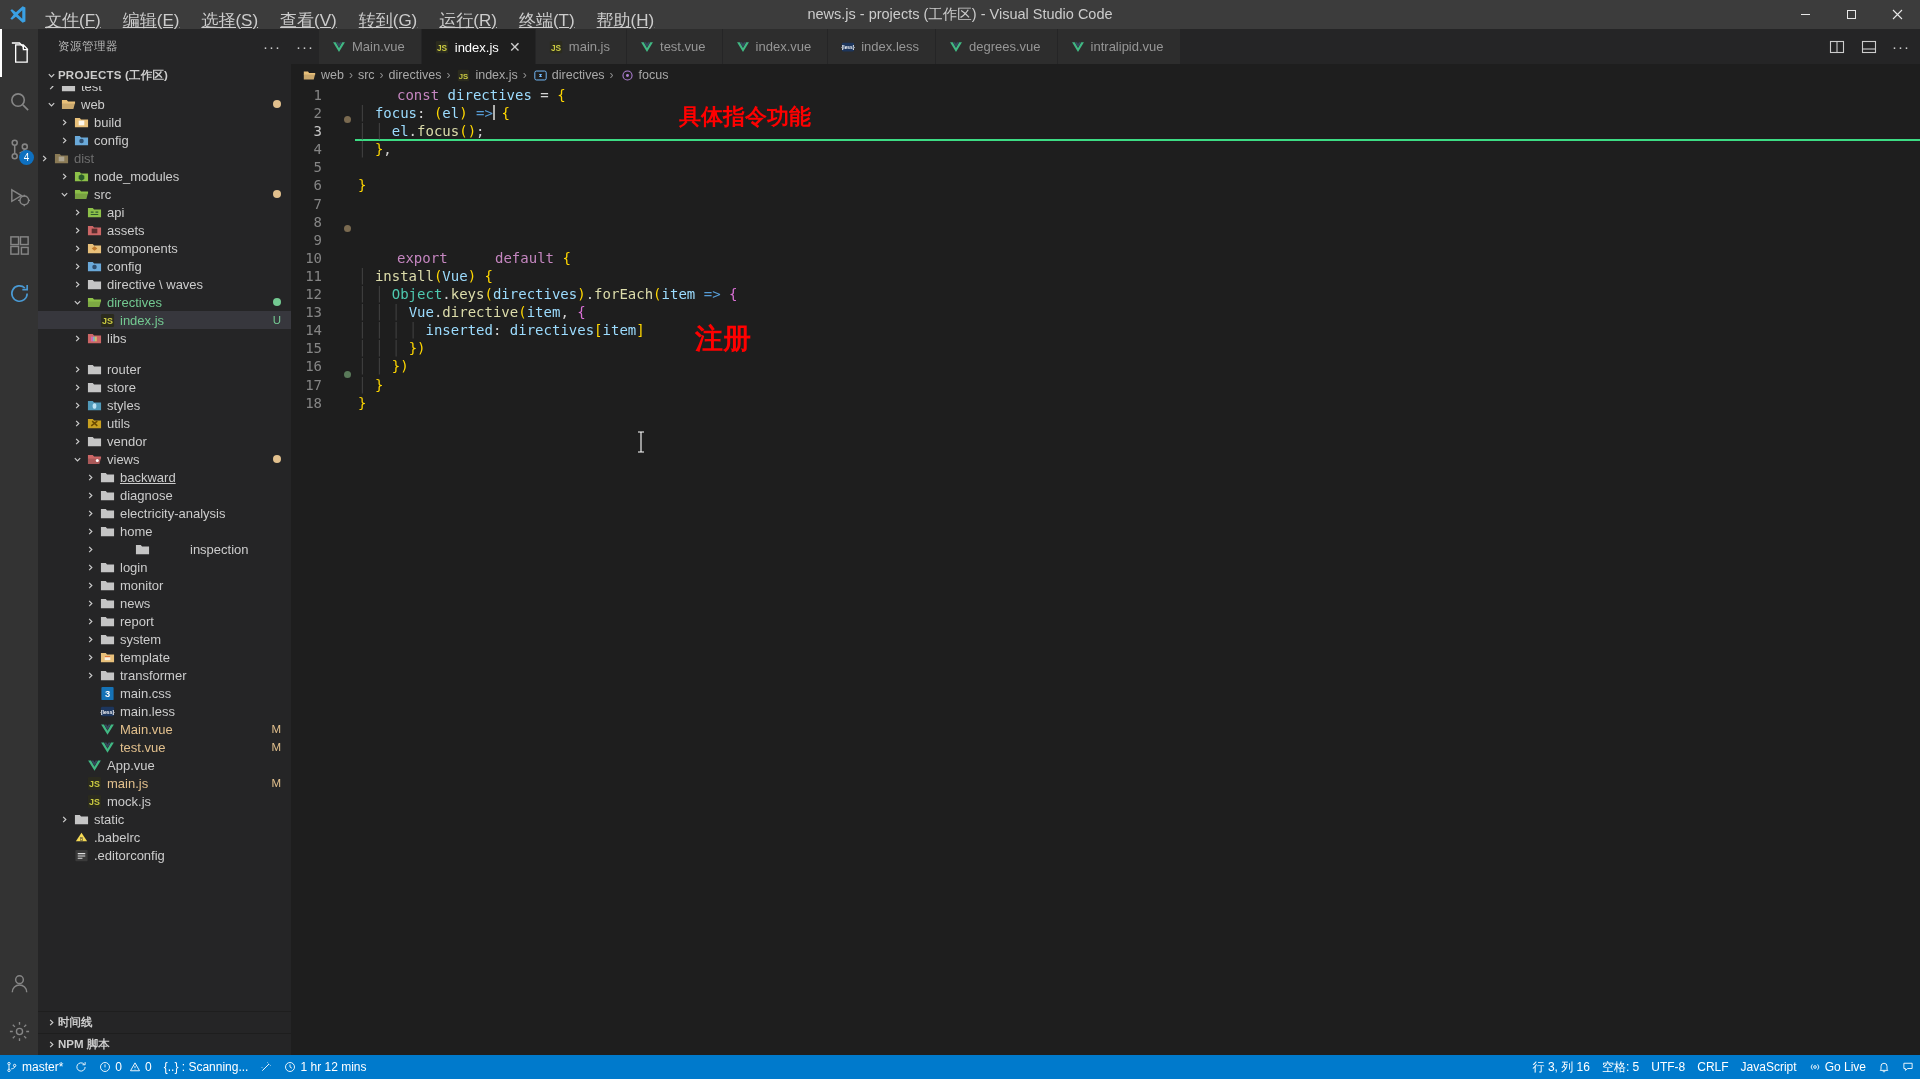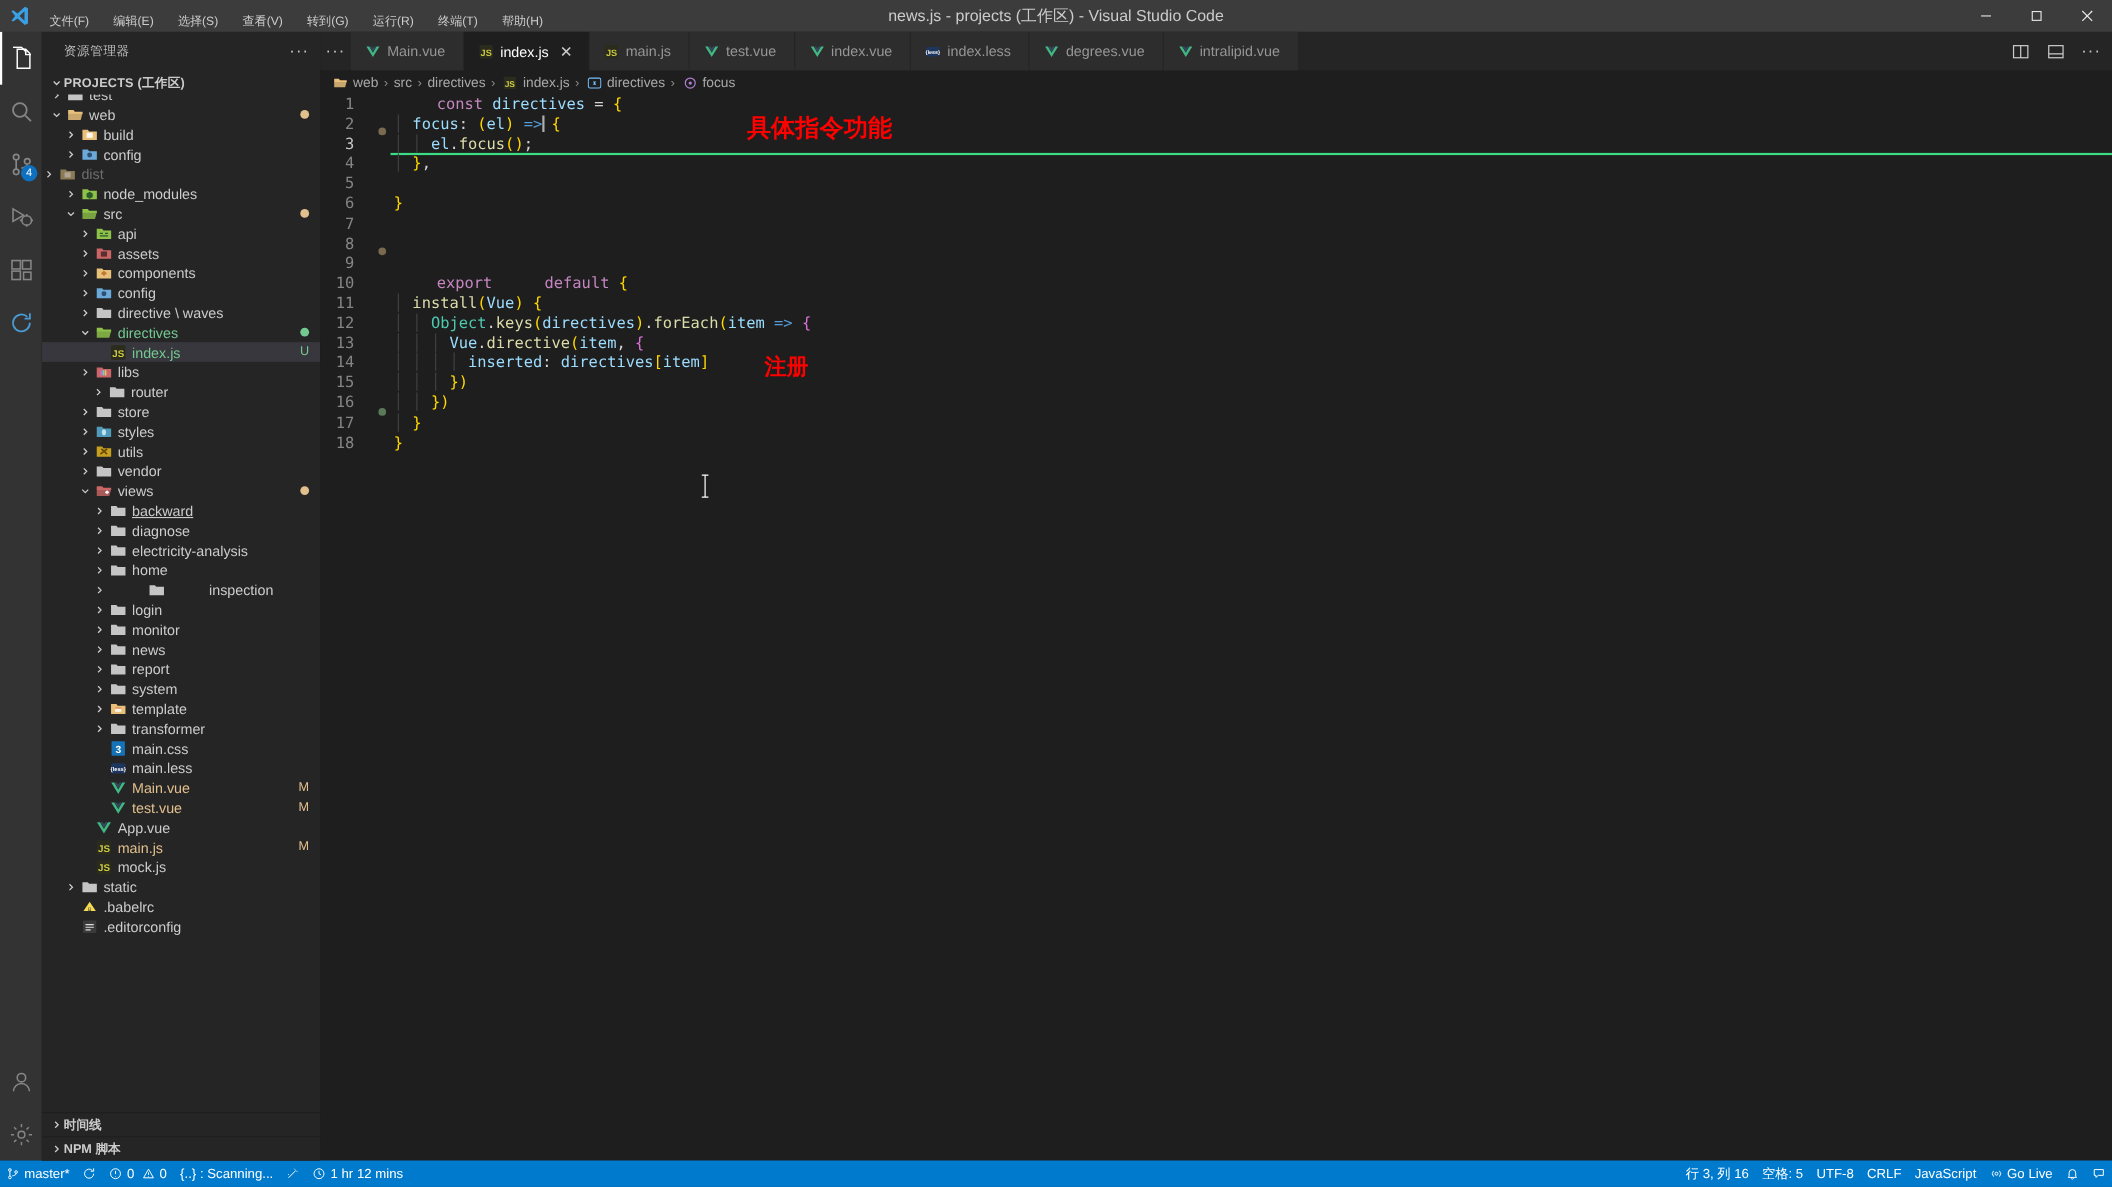--- a/index.html
+++ b/index.html
@@ -14,22 +14,22 @@
 
   
   .titlebar {
     height: 29px; background:#3c3c3c; display:flex; align-items:center;
     flex:0 0 29px; position:relative; font-size:14.5px; color:#cccccc;
   }
   .vs-logo { width:34px; height:29px; display:flex; align-items:center; justify-content:center; }
   .vs-logo svg { width:19px; height:19px; }
   .menu { display:flex; align-items:center; height:29px; }
   .menu-item {
-    padding:0 11px; height:18px; line-height:29px; font-size:11px; color:#cccccc;
-    white-space:nowrap; cursor:default;
+    padding:0 11px; height:18px; line-height:29px; font-size:17px; color:#cccccc;
+    white-space:nowrap; cursor:default;text-decoration:underline;
   }
   .win-title {
     position:absolute; left:0; right:0; text-align:center; font-size:14.5px; color:#cccccc;
     pointer-events:none;
   }
   .win-ctrls { margin-left:auto; display:flex; height:29px; z-index:2; }
   .win-btn { width:46px; height:29px; display:flex; align-items:center; justify-content:center; color:#e8e8e8; font-size:13px; }
 
   
   .body { flex:1 1 auto; display:flex; min-height:0; }
@@ -478,21 +478,21 @@
             <span class="ficon">
               <svg viewBox="0 0 16 16">
                 <path fill="#cc6666" d="M1 3.2h5.2l1.3 1.6H15v8.2H1z"></path>
                 <rect x="4.5" y="6" width="1.6" height="5" fill="#d06ad0"></rect>
                 <rect x="6.6" y="6" width="1.6" height="5" fill="#6ad0d0"></rect>
                 <rect x="8.7" y="6" width="1.6" height="5" fill="#d0d06a"></rect>
               </svg>
             </span>
             <span class="lbl">libs</span>
           </div>
-          <div class="row" style="padding-left: 45px;">
+          <div class="row" style="padding-left: 33px; margin-top: 13px;">
             <span class="chev">
               <svg viewBox="0 0 10 10" fill="none" stroke="#cccccc" stroke-width="1.3">
                 <path d="M3.5 2 L6.5 5 L3.5 8"></path>
               </svg>
             </span>
             <span class="ficon">
               <svg viewBox="0 0 16 16">
                 <path fill="#c5c5c5" d="M1 3.2h5.2l1.3 1.6H15v8.2H1z"></path>
               </svg>
             </span>
@@ -1024,21 +1024,21 @@
           </div>
         <div class="glyph-margin">
           <div class="fold-dot" style="top:30px;background:#7a6a50;"></div>
           <div class="fold-dot" style="top:139px;background:#7a6a50;"></div>
           <div class="fold-dot" style="top:285px;background:#5a7a5a;"></div>
         </div>
         <div class="code" id="code">
           <div class="cur-line-border" id="curline" style="top: 53.3px;"></div>
           <div class="caret" id="caret" style="left: 137.88px; top: 19.1px; height: 15.1px;"></div>
           <div class="anno" id="anno0" style="left:324px;top:16px;font-size:22px;">具体指令功能</div>
-          <div class="anno" id="anno1" style="left:340px;top:234px;font-size:20px;">注册</div>
+          <div class="anno" id="anno1" style="left:340px;top:234px;font-size:28px;">注册</div>
           <div class="mouse-caret" style="left:281px;top:345px;">
             <svg width="10" height="22" viewBox="0 0 10 22" fill="none" stroke="#ffffff" stroke-width="1.1">
               <path d="M2 1 H8 M5 1 V21 M2 21 H8"></path>
             </svg>
           </div>
         <div class="cline"><span class="kw">const</span>&nbsp;<span class="var">directives</span>&nbsp;<span class="pl">=</span>&nbsp;<span style="color:#ffd700">{</span></div>
             <div class="cline"><span style="color:#404040">│</span>&nbsp;<span class="var">focus</span><span class="pl">:</span>&nbsp;<span style="color:#ffd700">(</span><span class="var">el</span><span style="color:#ffd700">)</span>&nbsp;<span class="kw2">=&gt;</span>&nbsp;<span style="color:#ffd700">{</span></div>
             <div class="cline"><span style="color:#404040">│</span>&nbsp;<span style="color:#404040">│</span>&nbsp;<span class="var">el</span><span class="pl">.</span><span class="fn">focus</span><span style="color:#ffd700">(</span><span style="color:#ffd700">)</span><span class="pl">;</span></div>
             <div class="cline"><span style="color:#404040">│</span>&nbsp;<span style="color:#ffd700">}</span><span class="pl">,</span></div>
             <div class="cline">&nbsp;</div>

